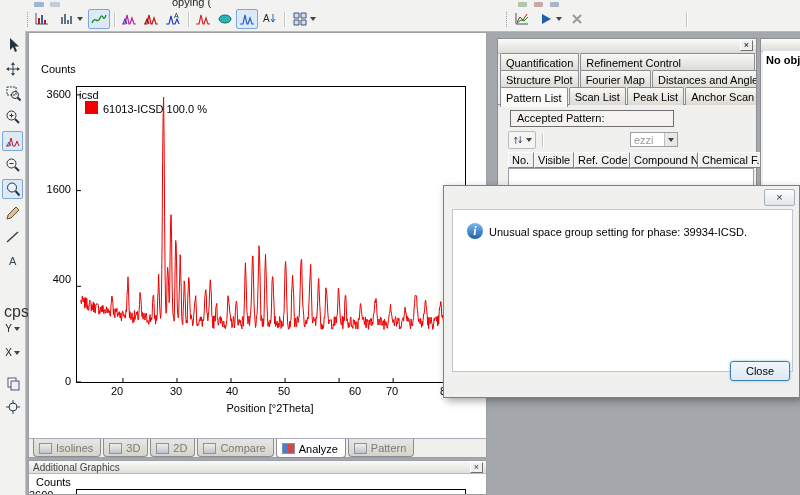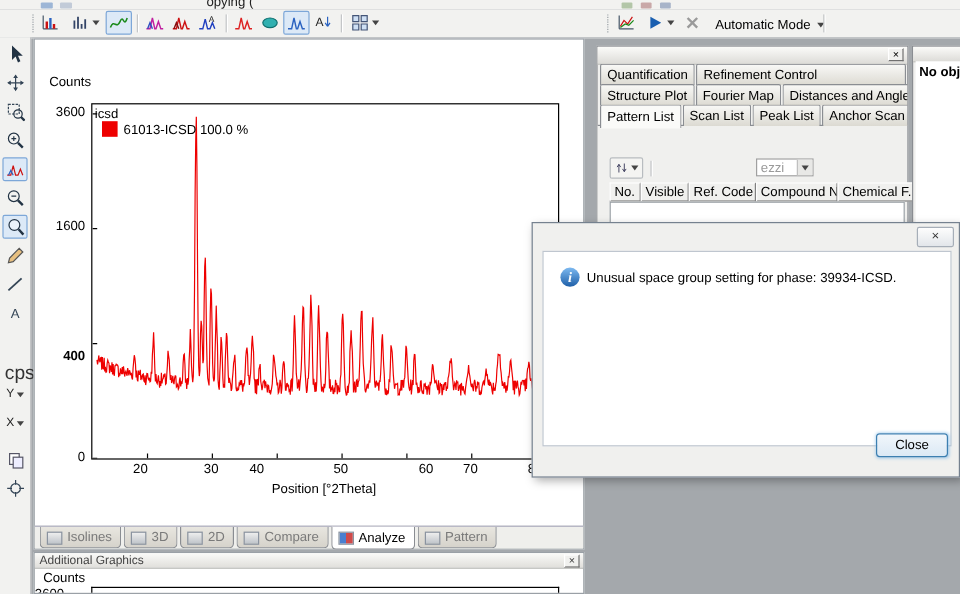--- a/index.html
+++ b/index.html
@@ -191,24 +191,20 @@
     <svg class="ic" viewBox="0 0 16 16">
       <path d="M4 3l9 5-9 5z" fill="#1a5fb0"></path>
     </svg>
     <span class="arr"></span>
   </div>
   <div class="tb" style="left:566px;">
     <svg class="ic" viewBox="0 0 16 16">
       <path d="M4 4l8 8M12 4l-8 8" stroke="#9a9a9a" stroke-width="2" fill="none"></path>
     </svg>
   </div>
-  <div class="mode-btn" style="left:590px;">
-    <span>Automatic Mode</span>
-    <span class="arr"></span>
-  </div>
   <div class="vsep" style="left:686px;"></div>
 </div>
 
 <div class="left-bar">
   <div class="lb" style="top:4px;">
     <svg class="ic" viewBox="0 0 16 16">
       <path d="M5 1v12l3-3 2 5 2-1-2-4.5h4z" fill="#223344"></path>
     </svg>
   </div>
   <div class="lb" style="top:28px;">
@@ -288,21 +284,21 @@
       <path d="M8 1v4M8 11v4M1 8h4M11 8h4" stroke="#334455"></path>
     </svg>
   </div>
 </div>
 
 <div class="chart-win">
   <div class="counts-label">Counts</div>
 
   <div class="ytick" style="top:55px;">3600</div>
   <div class="ytick" style="top:150px;">1600</div>
-  <div class="ytick" style="top:258px;font-weight:bold;">400</div>
+  <div class="ytick" style="top:240px;">400</div>
   <div class="ytick" style="top:342px;">0</div>
 
   <div class="plot-frame">
     <svg id="plot-svg" width="388" height="295" viewBox="0 0 388 295">
       <polyline id="xrd-trace" fill="none" stroke="#ee0000" stroke-width="1" points="3.8,212.9 4.3,216.7 4.8,214.0 5.3,209.2 5.8,213.0 6.3,214.9 6.8,211.2 7.3,210.9 7.8,221.2 8.3,210.5 8.8,219.9 9.3,220.3 9.8,211.2 10.3,222.5 10.8,218.6 11.3,223.3 11.8,223.0 12.3,215.8 12.8,213.2 13.3,214.7 13.8,215.6 14.3,224.1 14.8,217.5 15.3,219.1 15.8,222.9 16.3,214.9 16.8,225.0 17.3,216.3 17.8,224.4 18.3,226.1 18.8,217.8 19.3,217.7 19.8,216.5 20.3,217.2 20.9,217.1 21.4,218.4 21.9,227.3 22.4,223.6 22.9,226.1 23.4,220.0 23.9,223.5 24.4,224.7 24.9,218.9 25.4,224.9 25.9,218.3 26.4,222.2 26.9,226.8 27.4,223.6 27.9,222.4 28.4,224.5 28.9,226.1 29.4,219.7 29.9,222.7 30.4,225.9 30.9,221.5 31.4,223.2 31.9,225.7 32.4,223.7 32.9,227.9 33.4,229.3 33.9,219.9 34.4,214.2 34.9,209.0 35.4,211.5 35.9,216.4 36.4,227.5 36.9,221.8 37.4,229.5 37.9,230.8 38.4,221.8 38.9,224.9 39.4,224.8 39.9,221.2 40.4,229.7 40.9,226.9 41.4,228.1 41.9,225.2 42.4,224.7 42.9,230.5 43.4,231.1 43.9,225.8 44.4,233.9 44.9,230.2 45.4,224.2 46.0,224.4 46.5,228.6 47.0,229.5 47.5,227.8 48.0,231.2 48.5,230.7 49.0,222.8 49.5,224.5 50.0,208.4 50.5,201.5 51.0,189.9 51.5,203.0 52.0,219.7 52.5,230.8 53.0,224.6 53.5,231.7 54.0,232.7 54.5,229.7 55.0,225.8 55.5,231.1 56.0,236.1 56.5,230.5 57.0,234.7 57.5,223.6 58.0,232.6 58.5,228.8 59.0,228.7 59.5,225.0 60.0,227.2 60.5,224.2 61.0,233.1 61.5,232.5 62.0,224.9 62.5,217.5 63.0,205.4 63.5,209.5 64.0,212.9 64.5,222.8 65.0,229.7 65.5,225.5 66.0,232.2 66.5,229.7 67.0,226.1 67.5,231.4 68.0,233.1 68.5,228.0 69.0,226.2 69.5,226.5 70.0,235.4 70.5,234.6 71.0,233.4 71.6,237.4 72.1,236.3 72.6,229.4 73.1,227.6 73.6,235.0 74.1,230.7 74.6,233.0 75.1,229.4 75.6,215.6 76.1,208.8 76.6,208.1 77.1,216.7 77.6,231.9 78.1,229.1 78.6,237.1 79.1,228.0 79.6,233.5 80.1,229.9 80.6,213.5 81.1,203.9 81.6,187.2 82.1,200.6 82.6,218.2 83.1,226.1 83.6,231.4 84.1,226.6 84.6,201.0 85.1,154.2 85.6,74.7 86.1,30.6 86.6,10.2 87.1,51.7 87.6,129.6 88.1,187.3 88.6,218.4 89.1,226.4 89.6,221.9 90.1,190.9 90.6,180.3 91.1,184.7 91.6,199.6 92.1,215.6 92.6,212.5 93.1,166.9 93.6,135.1 94.1,127.7 94.6,151.9 95.1,196.0 95.6,218.0 96.1,228.1 96.7,231.4 97.2,234.2 97.7,210.9 98.2,174.6 98.7,153.4 99.2,157.8 99.7,184.0 100.2,215.9 100.7,227.3 101.2,230.8 101.7,228.8 102.2,207.1 102.7,189.0 103.2,167.7 103.7,186.1 104.2,199.9 104.7,229.4 105.2,235.2 105.7,237.7 106.2,223.7 106.7,212.2 107.2,193.9 107.7,198.4 108.2,210.4 108.7,227.9 109.2,236.0 109.7,233.1 110.2,236.1 110.7,213.5 111.2,202.4 111.7,190.5 112.2,193.7 112.7,210.3 113.2,225.4 113.7,232.2 114.2,227.9 114.7,231.4 115.2,232.8 115.7,238.8 116.2,236.8 116.7,228.5 117.2,223.0 117.7,215.5 118.2,213.1 118.7,208.7 119.2,218.9 119.7,236.2 120.2,238.9 120.7,236.6 121.2,238.1 121.8,237.6 122.3,232.6 122.8,233.6 123.3,229.9 123.8,233.8 124.3,229.8 124.8,234.3 125.3,239.5 125.8,232.5 126.3,233.9 126.8,232.0 127.3,223.5 127.8,210.8 128.3,205.2 128.8,202.7 129.3,208.3 129.8,225.9 130.3,226.0 130.8,233.8 131.3,228.8 131.8,224.2 132.3,214.3 132.8,199.9 133.3,192.8 133.8,200.8 134.3,206.1 134.8,228.4 135.3,230.2 135.8,240.6 136.3,228.9 136.8,241.5 137.3,230.0 137.8,228.8 138.3,234.2 138.8,220.5 139.3,218.7 139.8,216.4 140.3,230.9 140.8,233.8 141.3,238.2 141.8,235.7 142.3,231.2 142.8,231.2 143.3,229.4 143.8,236.6 144.3,230.7 144.8,234.3 145.3,234.7 145.8,240.0 146.3,233.9 146.9,234.5 147.4,240.5 147.9,238.0 148.4,241.7 148.9,239.2 149.4,236.2 149.9,232.8 150.4,222.4 150.9,208.7 151.4,210.8 151.9,215.1 152.4,220.0 152.9,226.2 153.4,228.8 153.9,234.1 154.4,231.8 154.9,240.7 155.4,239.8 155.9,235.3 156.4,229.5 156.9,232.9 157.4,241.0 157.9,236.3 158.4,223.8 158.9,216.8 159.4,214.1 159.9,216.4 160.4,227.7 160.9,238.2 161.4,238.2 161.9,232.7 162.4,232.6 162.9,235.7 163.4,233.5 163.9,238.7 164.4,237.9 164.9,241.9 165.4,230.2 165.9,229.4 166.4,239.2 166.9,229.3 167.4,215.5 167.9,190.4 168.4,175.8 168.9,187.6 169.4,203.7 169.9,224.4 170.4,228.6 170.9,236.8 171.4,234.9 172.0,229.1 172.5,238.6 173.0,232.6 173.5,227.3 174.0,220.7 174.5,207.0 175.0,183.1 175.5,168.9 176.0,169.6 176.5,191.8 177.0,215.6 177.5,226.2 178.0,234.1 178.5,240.5 179.0,238.1 179.5,228.6 180.0,228.2 180.5,217.7 181.0,200.8 181.5,180.4 182.0,158.7 182.5,169.2 183.0,184.2 183.5,213.3 184.0,233.6 184.5,228.6 185.0,234.9 185.5,239.7 186.0,231.6 186.5,239.2 187.0,230.5 187.5,207.6 188.0,181.1 188.5,167.3 189.0,181.9 189.5,197.7 190.0,218.5 190.5,230.6 191.0,239.3 191.5,235.3 192.0,237.0 192.5,240.0 193.0,232.9 193.5,236.5 194.0,232.9 194.5,220.1 195.0,195.0 195.5,189.6 196.0,190.9 196.5,205.9 197.1,219.8 197.6,236.8 198.1,229.1 198.6,239.5 199.1,235.8 199.6,238.0 200.1,234.1 200.6,240.9 201.1,241.0 201.6,236.0 202.1,239.8 202.6,229.5 203.1,233.2 203.6,232.9 204.1,241.5 204.6,234.0 205.1,235.8 205.6,239.4 206.1,239.3 206.6,228.6 207.1,224.9 207.6,200.1 208.1,179.6 208.6,174.5 209.1,183.2 209.6,206.2 210.1,223.2 210.6,235.8 211.1,239.7 211.6,242.2 212.1,241.9 212.6,234.4 213.1,240.4 213.6,233.7 214.1,231.9 214.6,206.2 215.1,197.8 215.6,188.3 216.1,198.8 216.6,205.8 217.1,223.2 217.6,240.0 218.1,235.8 218.6,231.0 219.1,239.6 219.6,239.5 220.1,229.9 220.6,229.4 221.1,235.5 221.6,231.2 222.2,229.9 222.7,217.2 223.2,200.6 223.7,180.1 224.2,172.6 224.7,172.5 225.2,197.8 225.7,215.9 226.2,222.3 226.7,228.3 227.2,238.0 227.7,240.0 228.2,237.8 228.7,234.5 229.2,232.8 229.7,236.9 230.2,233.1 230.7,230.0 231.2,231.9 231.7,222.4 232.2,211.1 232.7,195.5 233.2,186.4 233.7,177.4 234.2,196.0 234.7,215.1 235.2,231.6 235.7,236.1 236.2,231.7 236.7,230.2 237.2,234.1 237.7,233.4 238.2,231.7 238.7,238.6 239.2,229.9 239.7,231.4 240.2,224.3 240.7,213.7 241.2,196.8 241.7,191.5 242.2,204.3 242.7,216.8 243.2,224.7 243.7,237.0 244.2,242.0 244.7,236.8 245.2,242.3 245.7,238.3 246.2,241.5 246.7,239.8 247.2,230.0 247.8,230.7 248.3,218.1 248.8,200.8 249.3,203.1 249.8,206.4 250.3,215.7 250.8,225.7 251.3,231.5 251.8,237.0 252.3,233.9 252.8,232.9 253.3,233.3 253.8,232.9 254.3,232.5 254.8,242.1 255.3,241.7 255.8,242.0 256.3,236.9 256.8,238.7 257.3,229.7 257.8,238.3 258.3,230.1 258.8,230.2 259.3,236.1 259.8,229.1 260.3,227.7 260.8,215.6 261.3,201.2 261.8,203.4 262.3,213.1 262.8,222.5 263.3,231.1 263.8,235.9 264.3,238.1 264.8,237.4 265.3,229.2 265.8,241.8 266.3,236.2 266.8,229.8 267.3,233.9 267.8,213.6 268.3,208.4 268.8,208.6 269.3,220.2 269.8,233.7 270.3,231.8 270.8,235.7 271.3,240.6 271.8,235.6 272.3,240.2 272.9,238.6 273.4,231.1 273.9,230.0 274.4,238.1 274.9,240.1 275.4,239.2 275.9,241.4 276.4,232.6 276.9,234.2 277.4,233.1 277.9,237.6 278.4,234.7 278.9,241.9 279.4,235.6 279.9,234.6 280.4,237.4 280.9,242.0 281.4,231.2 281.9,233.0 282.4,231.6 282.9,222.5 283.4,216.5 283.9,218.1 284.4,223.8 284.9,227.7 285.4,232.5 285.9,230.8 286.4,230.2 286.9,233.2 287.4,236.0 287.9,238.0 288.4,229.9 288.9,240.8 289.4,240.1 289.9,232.0 290.4,234.7 290.9,233.0 291.4,242.3 291.9,239.0 292.4,233.2 292.9,238.0 293.4,231.8 293.9,233.9 294.4,231.4 294.9,238.8 295.4,235.1 295.9,237.0 296.4,228.0 296.9,226.2 297.4,222.6 298.0,213.6 298.5,215.6 299.0,211.5 299.5,216.7 300.0,227.1 300.5,231.9 301.0,238.1 301.5,235.3 302.0,232.0 302.5,233.2 303.0,238.0 303.5,230.0 304.0,231.8 304.5,231.5 305.0,238.7 305.5,237.0 306.0,234.1 306.5,233.7 307.0,242.5 307.5,232.1 308.0,236.5 308.5,238.4 309.0,234.7 309.5,238.1 310.0,240.5 310.5,241.3 311.0,236.2 311.5,232.3 312.0,228.7 312.5,226.4 313.0,223.2 313.5,217.3 314.0,224.0 314.5,226.2 315.0,230.1 315.5,233.9 316.0,235.5 316.5,232.6 317.0,236.5 317.5,238.9 318.0,232.5 318.5,229.6 319.0,231.9 319.5,239.4 320.0,234.8 320.5,236.7 321.0,231.0 321.5,233.6 322.0,231.5 322.5,242.0 323.1,239.7 323.6,241.5 324.1,240.9 324.6,235.9 325.1,233.5 325.6,231.4 326.1,230.6 326.6,234.1 327.1,229.1 327.6,225.2 328.1,220.1 328.6,225.7 329.1,225.4 329.6,231.0 330.1,234.0 330.6,229.4 331.1,234.6 331.6,231.2 332.1,233.0 332.6,235.2 333.1,238.9 333.6,241.7 334.1,232.0 334.6,238.5 335.1,237.2 335.6,238.6 336.1,233.3 336.6,230.7 337.1,221.0 337.6,216.5 338.1,208.3 338.6,208.5 339.1,209.0 339.6,208.8 340.1,219.9 340.6,223.5 341.1,229.7 341.6,234.6 342.1,232.1 342.6,233.4 343.1,236.8 343.6,231.3 344.1,235.4 344.6,240.3 345.1,234.2 345.6,238.6 346.1,233.5 346.6,227.0 347.1,227.1 347.6,222.8 348.2,214.2 348.7,213.1 349.2,218.8 349.7,223.6 350.2,228.2 350.7,238.2 351.2,230.3 351.7,241.7 352.2,230.7 352.7,230.8 353.2,236.8 353.7,232.6 354.2,230.1 354.7,235.7 355.2,237.1 355.7,242.4 356.2,241.3 356.7,236.3 357.2,231.1 357.7,233.6 358.2,230.3 358.7,230.0 359.2,230.1 359.7,234.1 360.2,229.5 360.7,239.0 361.2,228.5 361.7,237.1 362.2,224.6 362.7,220.1 363.2,219.2 363.7,214.5 364.2,217.5 364.7,228.0 365.2,230.4 365.7,228.3 366.2,232.3 366.7,236.6 367.2,229.7 367.7,233.7 368.2,240.4 368.7,239.9 369.2,233.3 369.7,236.0 370.2,239.7 370.7,231.6 371.2,238.1 371.7,240.9 372.2,231.5 372.7,232.8 373.3,241.0 373.8,237.6 374.3,238.0 374.8,230.1 375.3,237.7 375.8,235.2 376.3,235.1 376.8,231.2 377.3,227.1 377.8,219.6 378.3,220.4 378.8,228.0 379.3,228.8 379.8,228.4 380.3,234.7 380.8,231.3 381.3,240.2 381.8,241.6 382.3,241.6 382.8,237.8 383.3,241.8 383.8,230.0 384.3,230.2 384.8,239.5 385.3,238.8"></polyline>
     <line x1="45.93314763231198" y1="295" x2="45.93314763231198" y2="291" stroke="#000"></line>
         <line x1="99.97214484679665" y1="295" x2="99.97214484679665" y2="291" stroke="#000"></line>
         <line x1="154.01114206128133" y1="295" x2="154.01114206128133" y2="291" stroke="#000"></line>
         <line x1="208.050139275766" y1="295" x2="208.050139275766" y2="291" stroke="#000"></line>
         <line x1="262.0891364902507" y1="295" x2="262.0891364902507" y2="291" stroke="#000"></line>
@@ -314,21 +310,21 @@
         <line x1="0" y1="7.868084598550297" x2="4" y2="7.868084598550297" stroke="#000"></line>
       </svg>
   </div>
 
   <div class="legend-title">icsd</div>
   <div class="legend-swatch" style="background: rgb(238, 0, 0);"></div>
   <div class="legend-entry">61013-ICSD 100.0 %</div>
 
   <div class="xtick" style="left:76px;">20</div>
   <div class="xtick" style="left:135px;">30</div>
-  <div class="xtick" style="left:173px;">40</div>
+  <div class="xtick" style="left:191px;">40</div>
   <div class="xtick" style="left:243px;">50</div>
   <div class="xtick" style="left:314px;">60</div>
   <div class="xtick" style="left:351px;">70</div>
   <div class="xtick" style="left:405px;">80</div>
   <div class="xlabel">Position [°2Theta]</div>
 
   <div class="tabbar">
     <div class="vtab">
       <span class="ticon"></span>
       <span>Isolines</span>
@@ -401,20 +397,21 @@
       </div>
     <div class="rtab">
         <span>Peak List</span>
       </div>
     <div class="rtab">
         <span>Anchor Scan Data</span>
       </div>
   </div>
 
   <div class="lists-body">
+    <div class="accepted">Accepted Pattern:</div>
 
     <div class="ltool" style="left:10px;">
       <div class="sort-btn">
         <svg class="ic" style="width:12px;height:12px;" viewBox="0 0 16 16">
           <path d="M5 13V4M5 4L3 7M5 4l2 3" stroke="#335" fill="none"></path>
           <path d="M11 3v9M11 12l-2-3M11 12l2-3" stroke="#335" fill="none"></path>
         </svg>
         <span class="arr"></span>
       </div>
       <div class="vsep" style="position:static;height:13px;margin-left:6px;"></div>

